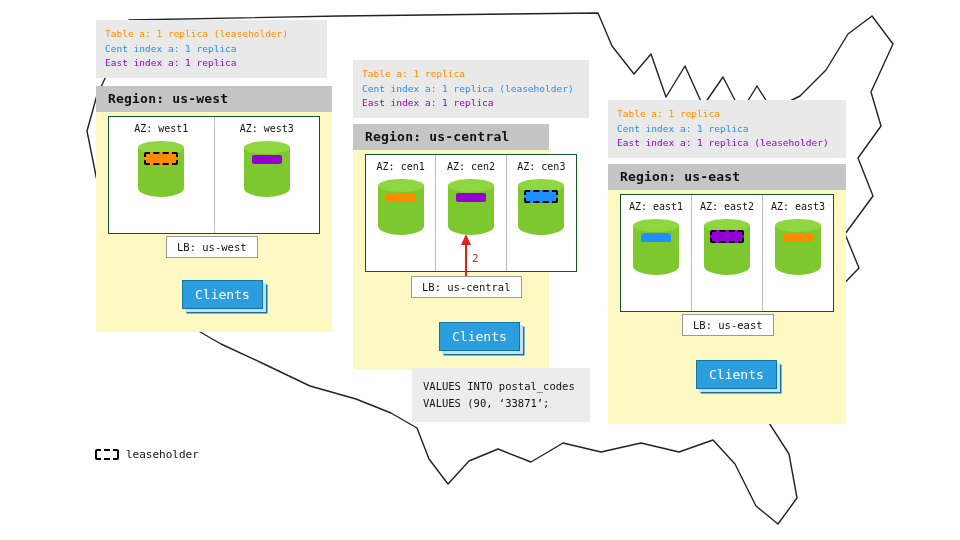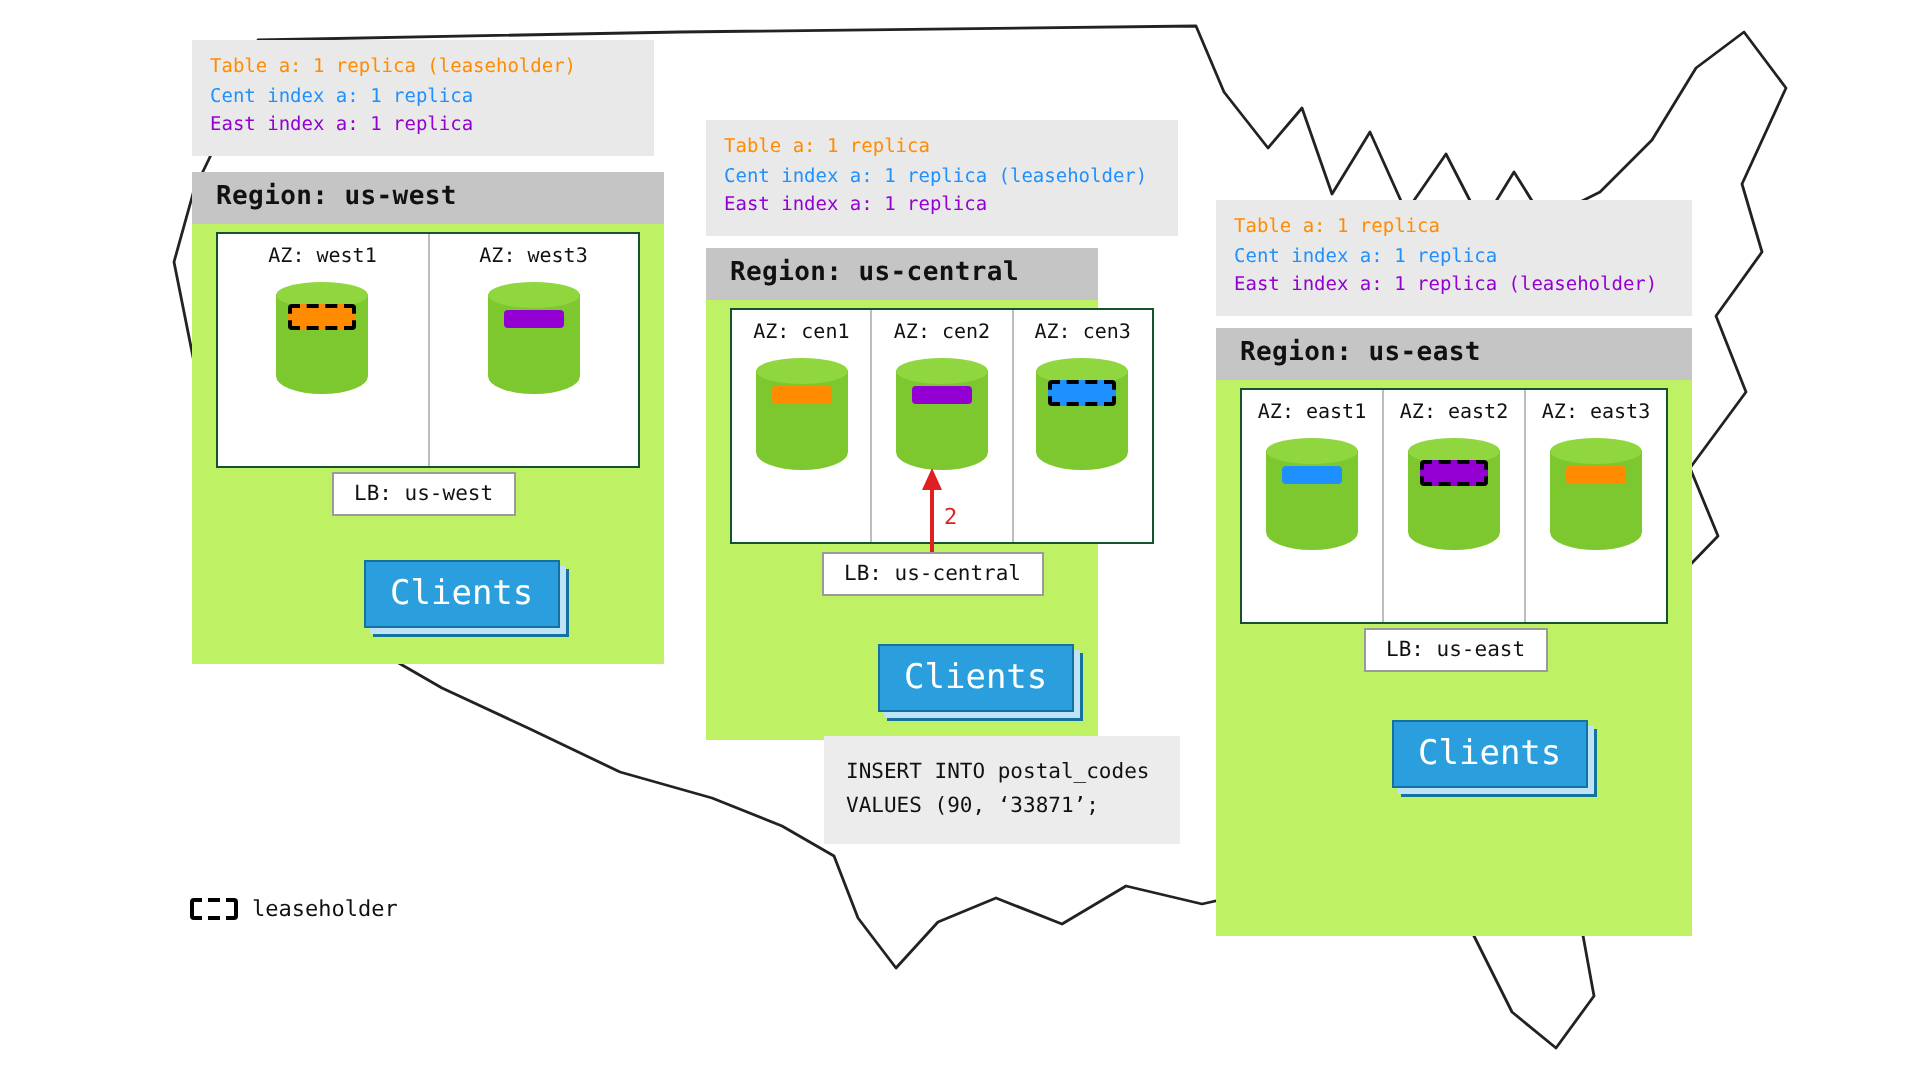--- a/index.html
+++ b/index.html
@@ -15,21 +15,21 @@
 
   .legend-box {
     position:absolute;
     background:#e9e9e9;
     padding:7px 9px;
     font-size:9.5px;
     line-height:1.55;
   }
   .legend-line { white-space:nowrap; }
 
-  .region-panel { position:absolute; background:#bef264; }
+  .region-panel { position:absolute; background:#fef9c3; }
   .region-title {
     position:absolute; left:0; top:0; right:0; height:26px;
     background:#c5c5c5;
     font-weight:bold; font-size:13px;
     padding:5px 0 0 12px;
     letter-spacing:0.2px;
   }
   .az-panel {
     position:absolute; left:12px; top:30px; width:212px; height:118px;
     background:#ffffff; border:1px solid #14532d;
@@ -57,21 +57,21 @@
     border:2px dashed #000;
   }
 
   .lb-box {
     position:absolute;
     background:#fff; border:1px solid #9a9a9a;
     font-size:10.5px; padding:4px 10px; white-space:nowrap;
   }
   .clients-btn {
     position:absolute;
-    color:#fff; font-size:17px; padding:6px 12px;
+    color:#fff; font-size:13px; padding:6px 12px;
     border:1px solid #15719f;
     box-shadow:3px 3px 0 #bfe3f6, 4.5px 4.5px 0 #15719f;
   }
 
   .sql-note {
     position:absolute;
     background:#ececec;
     font-size:10.5px; line-height:1.6;
     padding:10px 11px;
     white-space:nowrap;
@@ -171,31 +171,31 @@
       <line x1="7" y1="42" x2="7" y2="9" stroke-width="2" style="stroke: rgb(224, 32, 32);"></line>
       <polygon points="2,11 12,11 7,0" style="fill: rgb(224, 32, 32);"></polygon>
     </svg>
     <span class="arrow-label" style="color: rgb(224, 32, 32);">2</span>
   </div>
   <div class="lb-box" style="left:58px; top:152px;">LB: us-central</div>
   <div class="clients-btn" style="left: 86px; top: 198px; background-color: rgb(43, 159, 221);">Clients</div>
 </section>
 
 <div class="sql-note" style="left:412px; top:368px; width:178px;">
-  <div>INSERT INTO postal_codes</div>
+  <div>VALUES INTO postal_codes</div>
   <div>VALUES (90, ‘33871’;</div>
 </div>
 
 <section class="legend-box" style="left:608px; top:100px; width:238px;">
   <div class="legend-line" style="color: rgb(255, 140, 0);">Table a: 1 replica</div>
   <div class="legend-line" style="color: rgb(30, 144, 255);">Cent index a: 1 replica</div>
   <div class="legend-line" style="color: rgb(148, 0, 211);">East index a: 1 replica (leaseholder)</div>
 </section>
 
-<section class="region-panel" style="left:608px; top:164px; width:238px; height:304px;">
+<section class="region-panel" style="left:608px; top:164px; width:238px; height:260px;">
   <div class="region-title">Region: us-east</div>
   <div class="az-panel" style="width:214px;">
     <div class="az-col">
       <div class="az-label">AZ: east1</div>
       <div class="cylinder">
         <div class="cyl-body" style="background-color: rgb(125, 199, 47);"></div>
         <div class="cyl-top" style="background-color: rgb(143, 214, 63);"></div>
         <div class="replica-bar" style="background-color: rgb(30, 144, 255);"></div>
       </div>
     </div>

